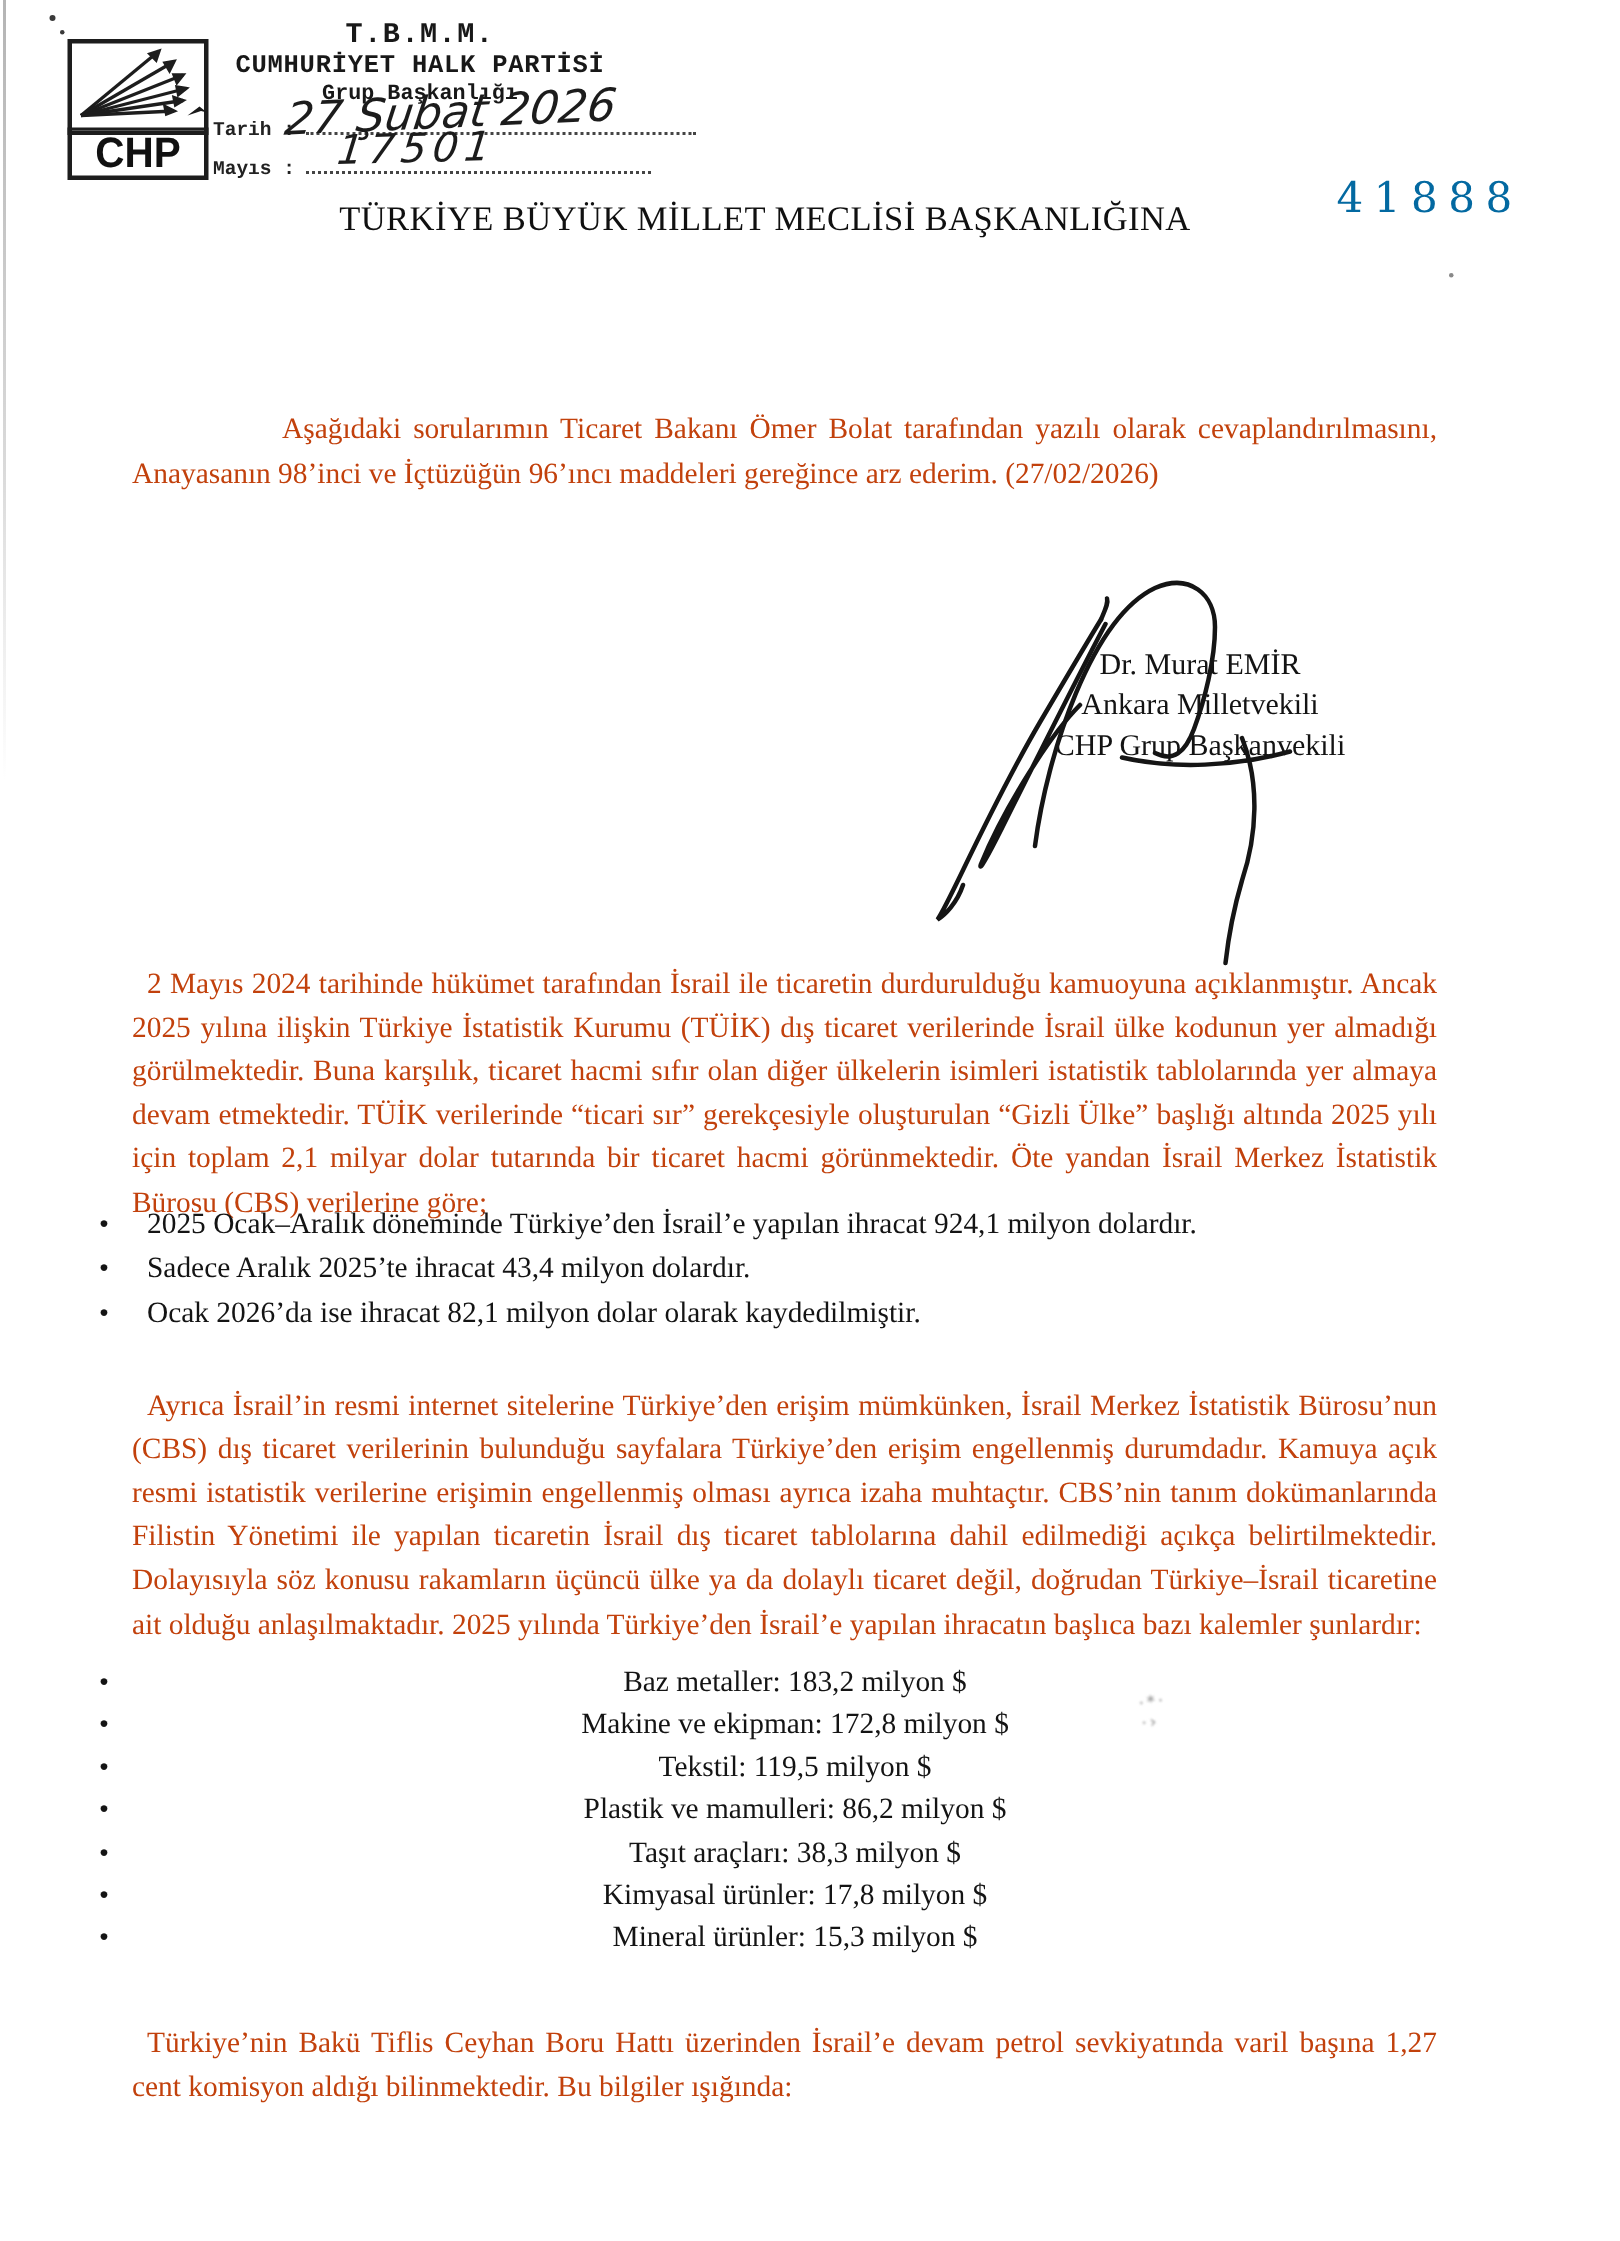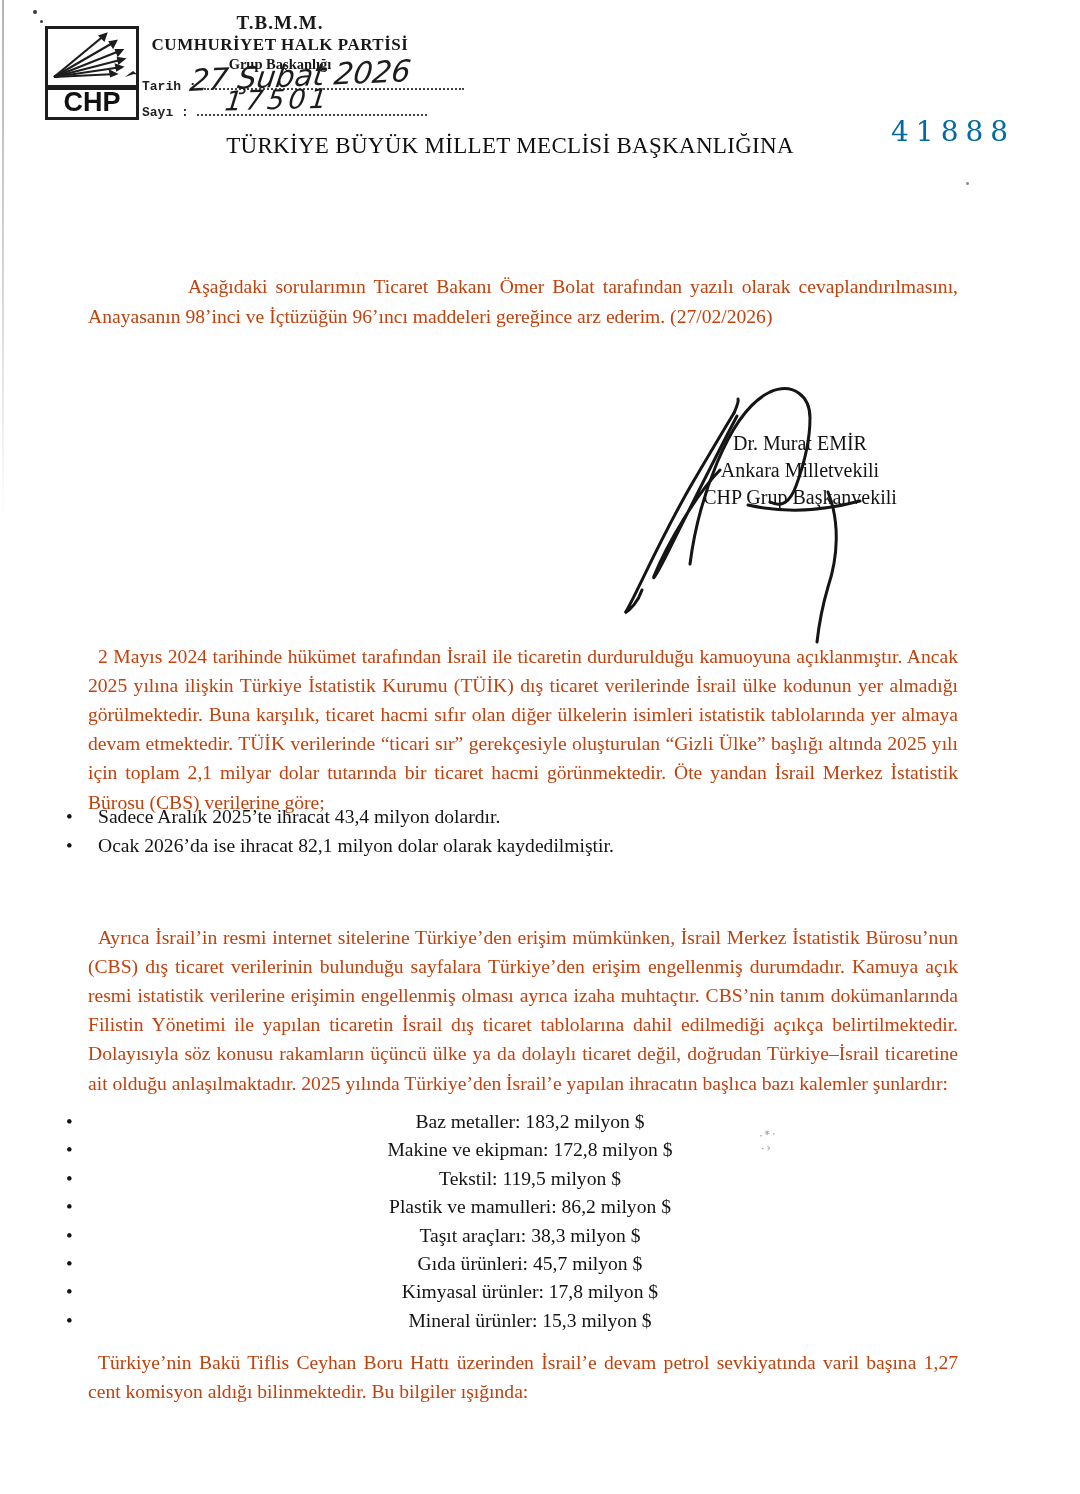--- a/index.html
+++ b/index.html
@@ -20,21 +20,21 @@
     filter:blur(.6px);transform:rotate(-8deg);font-family:"DejaVu Sans",sans-serif;}
   
   .stamp{position:absolute;left:0;top:0;width:520px;height:130px;}
   .logo-box{position:absolute;left:45px;top:26px;width:94px;height:92px;}
   .logo-top{position:absolute;left:0;top:0;width:88px;height:58px;border:3px solid #1d1d1d;background:#fff;}
   .logo-bottom{position:absolute;left:0;top:59px;width:88px;height:30px;border:3px solid #1d1d1d;border-top-width:2px;
     display:flex;align-items:center;justify-content:center;}
   .logo-chp{font-family:"Liberation Sans","DejaVu Sans",sans-serif;font-weight:bold;
     font-size:27px;letter-spacing:0px;color:#111;transform:scaleY(1.05);}
   .org-block{position:absolute;left:140px;top:12px;width:280px;text-align:center;
-    font-family:Liberation Serif, serif;color:#181818;}
+    font-family:Liberation Mono, monospace;color:#181818;}
   .org-l1{font-weight:bold;font-size:19px;letter-spacing:1px;}
   .org-l2{font-weight:bold;font-size:17px;letter-spacing:.5px;margin-top:1px;}
   .org-l3{font-weight:bold;font-size:14.5px;margin-top:1px;}
   .field-row{position:absolute;font-family:Liberation Mono, monospace;
     font-size:13px;font-weight:bold;color:#222;}
   .field-row .dots{display:inline-block;border-bottom:2px dotted #444;height:12px;}
   .handwrite{position:absolute;font-family:"DejaVu Sans",sans-serif;font-style:italic;
     color:#1c1c1c;white-space:nowrap;}
   .hw-date{left:190px;top:58px;font-size:30px;transform:rotate(-2.5deg) skewX(-10deg);}
   .hw-num{left:225px;top:84px;font-size:27px;transform:rotate(-1.5deg) skewX(-8deg);letter-spacing:4px;}
@@ -109,21 +109,21 @@
 
     <svg class="pen-tick" viewBox="0 0 16 14">
       <path d="M1 9 L9 3 L14 7 L10 6 Z" fill="#1a1a1a"></path>
     </svg>
 
     <div class="field-row" style="left:142px;top:76px;">
       <span>Tarih :</span>
       <span class="dots" style="width:260px;"></span>
     </div>
     <div class="field-row" style="left:142px;top:102px;">
-      <span>Sayı :</span>
+      <span>Mayıs :</span>
       <span class="dots" style="width:230px;"></span>
     </div>
 
     <div class="handwrite hw-date">27 Şubat 2026</div>
     <div class="handwrite hw-num">17501</div>
   </div>
 
   <div class="doc-title">TÜRKİYE BÜYÜK MİLLET MECLİSİ BAŞKANLIĞINA</div>
   <div class="registry-number">41888</div>
 
@@ -141,32 +141,32 @@
       <path d="M 139 34 C 120 70, 90 130, 70 170 C 60 190, 54 200, 56 194 C 70 160, 100 110, 122 88"></path>
       <path d="M 92 182 C 100 120, 130 30, 172 10 C 195 0, 212 14, 212 36 C 212 58, 205 85, 198 104 C 192 120, 184 126, 172 120"></path>
       <path d="M 150 123 C 185 131, 225 129, 262 119"></path>
       <path d="M 230 110 C 242 140, 240 175, 230 205 C 225 222, 221 242, 219 260"></path>
     </g>
   </svg>
 
   <p class="block body-p1 indent-sm">2 Mayıs 2024 tarihinde hükümet tarafından İsrail ile ticaretin durdurulduğu kamuoyuna açıklanmıştır. Ancak 2025 yılına ilişkin Türkiye İstatistik Kurumu (TÜİK) dış ticaret verilerinde İsrail ülke kodunun yer almadığı görülmektedir. Buna karşılık, ticaret hacmi sıfır olan diğer ülkelerin isimleri istatistik tablolarında yer almaya devam etmektedir. TÜİK verilerinde “ticari sır” gerekçesiyle oluşturulan “Gizli Ülke” başlığı altında 2025 yılı için toplam 2,1 milyar dolar tutarında bir ticaret hacmi görünmektedir. Öte yandan İsrail Merkez İstatistik Bürosu (CBS) verilerine göre;</p>
 
   <ul class="bullet-list bullets-1">
+    <li>2025 Ocak–Aralık döneminde Türkiye’den İsrail’e yapılan ihracat 924,1 milyon dolardır.</li>
     <li>Sadece Aralık 2025’te ihracat 43,4 milyon dolardır.</li>
     <li>Ocak 2026’da ise ihracat 82,1 milyon dolar olarak kaydedilmiştir.</li>
   </ul>
 
   <p class="block body-p2 indent-sm">Ayrıca İsrail’in resmi internet sitelerine Türkiye’den erişim mümkünken, İsrail Merkez İstatistik Bürosu’nun (CBS) dış ticaret verilerinin bulunduğu sayfalara Türkiye’den erişim engellenmiş durumdadır. Kamuya açık resmi istatistik verilerine erişimin engellenmiş olması ayrıca izaha muhtaçtır. CBS’nin tanım dokümanlarında Filistin Yönetimi ile yapılan ticaretin İsrail dış ticaret tablolarına dahil edilmediği açıkça belirtilmektedir. Dolayısıyla söz konusu rakamların üçüncü ülke ya da dolaylı ticaret değil, doğrudan Türkiye–İsrail ticaretine ait olduğu anlaşılmaktadır. 2025 yılında Türkiye’den İsrail’e yapılan ihracatın başlıca bazı kalemler şunlardır:</p>
 
   <ul class="bullet-list bullets-2">
     <li>Baz metaller: 183,2 milyon $</li>
     <li>Makine ve ekipman: 172,8 milyon $</li>
     <li>Tekstil: 119,5 milyon $</li>
     <li>Plastik ve mamulleri: 86,2 milyon $</li>
     <li>Taşıt araçları: 38,3 milyon $</li>
-    <li>Gıda ürünleri: 45,7 milyon $</li>
     <li>Kimyasal ürünler: 17,8 milyon $</li>
     <li>Mineral ürünler: 15,3 milyon $</li>
   </ul>
 
   <p class="block body-p3 indent-sm">Türkiye’nin Bakü Tiflis Ceyhan Boru Hattı üzerinden İsrail’e devam petrol sevkiyatında varil başına 1,27 cent komisyon aldığı bilinmektedir. Bu bilgiler ışığında:</p>
 
 </div>
 
 </body></html>

